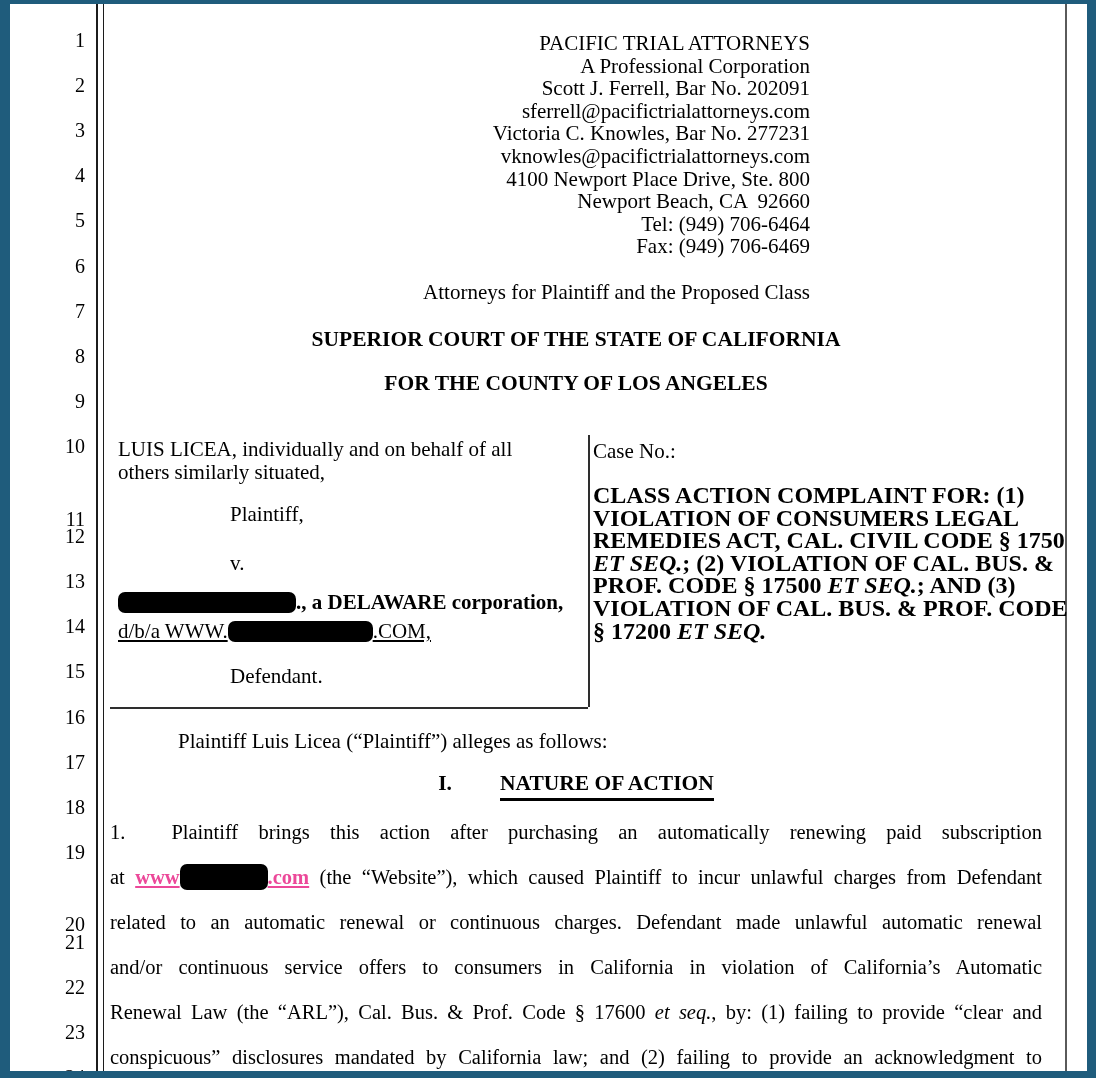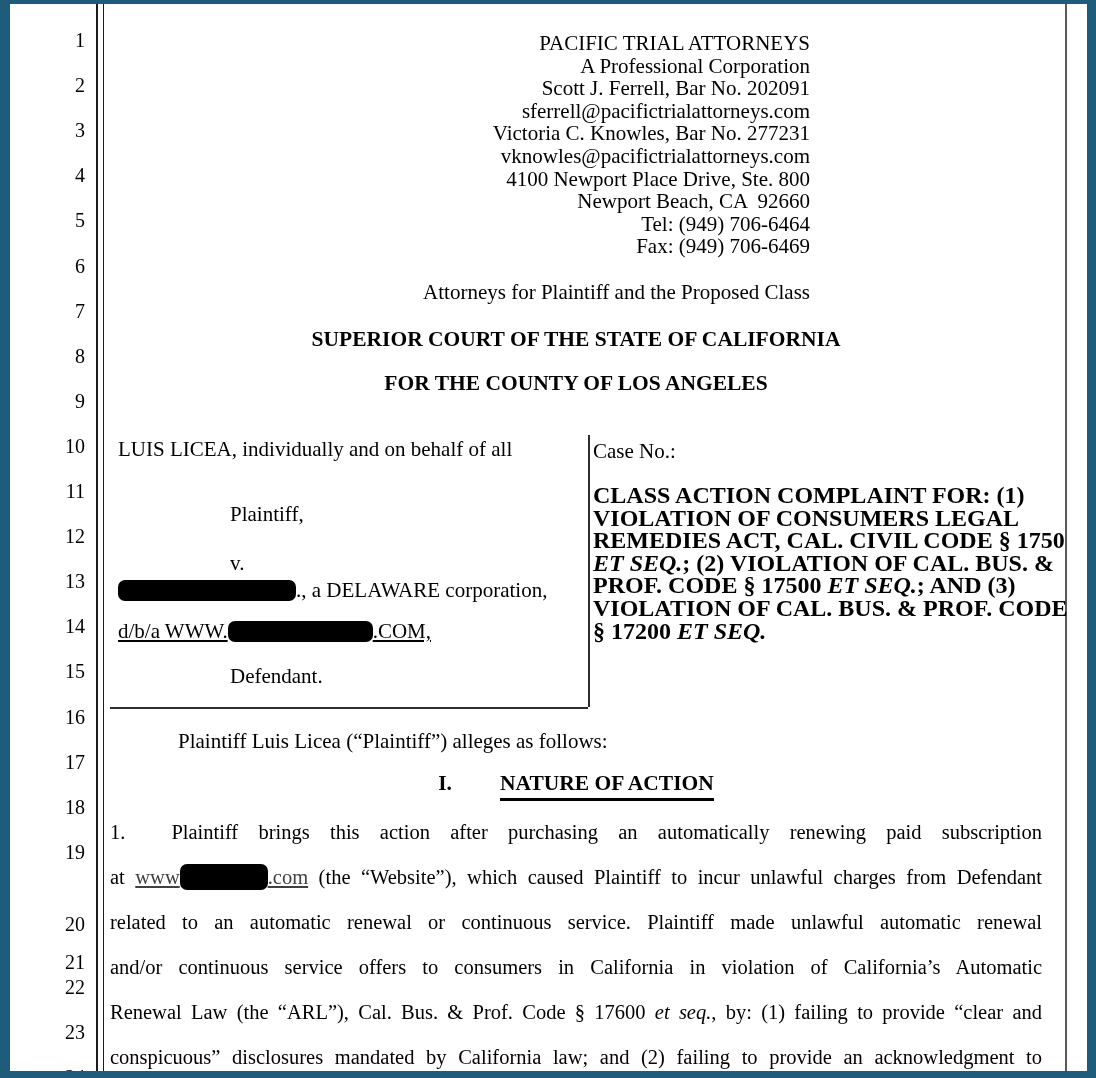--- a/index.html
+++ b/index.html
@@ -19,21 +19,21 @@
   .vrule-a { left:96px; top:4px; height:1067px; }
   .vrule-b { left:102.5px; top:4px; height:1067px; }
   .vrule-right { left:1065px; top:4px; height:1067px; background:#5a5a5a; width:2px; }
 
   .num { position:absolute; left:10px; width:75px; text-align:right; font-size:20px;
          height:22px; line-height:22px; color:#000; }
 
   .abs { position:absolute; }
   .tline { height:22.6px; line-height:22.6px; font-size:21px; white-space:pre; }
   .it { font-style:italic; }
-  .link { color:#404040; text-decoration:underline; }
+  .link { color:#ec4899; text-decoration:underline;font-weight:bold; }
 
   .attorney-block { left:110px; top:32px; width:700px;text-align:right; }
   .court-line { left:110px; width:932px; font-weight:bold; font-size:21.5px; text-align:center; }
 
   .cap-left { left:118px; top:438px; width:462px; font-size:21px; }
   .cap-left .tline { white-space:normal; }
   .cap-sub { position:absolute; left:112px; font-size:21px; white-space:pre; }
   .cap-line { position:absolute; left:0; font-size:21px; white-space:pre; }
 
   .divider-v { left:588px; top:435px; height:272px; width:1.6px; background:#2e2e2e; position:absolute; }
@@ -69,31 +69,31 @@
       <div class="num" style="top: 29px;">1</div>
       <div class="num" style="top: 74.1px;">2</div>
       <div class="num" style="top: 119.2px;">3</div>
       <div class="num" style="top: 164.3px;">4</div>
       <div class="num" style="top: 209.4px;">5</div>
       <div class="num" style="top: 254.5px;">6</div>
       <div class="num" style="top: 299.6px;">7</div>
       <div class="num" style="top: 344.7px;">8</div>
       <div class="num" style="top: 389.8px;">9</div>
       <div class="num" style="top: 434.9px;">10</div>
-      <div class="num" style="top: 480px; padding-left: 25px;">11</div>
+      <div class="num" style="top: 508px; padding-left: 25px;">11</div>
       <div class="num" style="top: 525.1px;">12</div>
       <div class="num" style="top: 570.2px;">13</div>
       <div class="num" style="top: 615.3px;">14</div>
       <div class="num" style="top: 660.4px;">15</div>
       <div class="num" style="top: 705.5px;">16</div>
       <div class="num" style="top: 750.6px;">17</div>
       <div class="num" style="top: 795.7px;">18</div>
       <div class="num" style="top: 840.8px;">19</div>
       <div class="num" style="top: 885.9px; margin-top: 27px;">20</div>
-      <div class="num" style="top: 931px; margin-top: 20px;">21</div>
+      <div class="num" style="top: 931px;">21</div>
       <div class="num" style="top: 976.1px;">22</div>
       <div class="num" style="top: 1021.2px;">23</div>
       <div class="num" style="top: 1066.3px;">24</div>
     </div>
 
   <div class="abs attorney-block">
       <div class="tline">PACIFIC TRIAL ATTORNEYS</div>
       <div class="tline">A Professional Corporation</div>
       <div class="tline">Scott J. Ferrell, Bar No. 202091</div>
       <div class="tline">sferrell@pacifictrialattorneys.com</div>
@@ -108,23 +108,24 @@
     </div>
 
   <div class="abs court-line" style="top:327px;">SUPERIOR COURT OF THE STATE OF CALIFORNIA</div>
   <div class="abs court-line" style="top:371px;">FOR THE COUNTY OF LOS ANGELES</div>
 
   <div class="divider-v"></div>
   <div class="cap-bottom"></div>
 
   <div class="abs cap-left">
     <div class="tline">LUIS LICEA, individually and on behalf of all</div>
+    <div class="tline">others similarly situated,</div>
     <div class="cap-sub" style="top:64px;">Plaintiff,</div>
     <div class="cap-sub" style="top:113px;">v.</div>
-    <div class="cap-line" style="top:140px;"><span class="redact" style="width: 178px; height: 21px;"></span><span>., a DELAWARE corporation,</span></div>
+    <div class="cap-line" style="top:152px;font-weight:bold;"><span class="redact" style="width: 178px; height: 21px;"></span><span>., a DELAWARE corporation,</span></div>
     <div class="cap-line" style="top:181px;text-decoration:underline;"><span>d/b/a WWW.</span><span class="redact" style="width: 145px; height: 21px;"></span><span>.COM,</span></div>
     <div class="cap-sub" style="top:226px;">Defendant.</div>
   </div>
 
   <div class="abs case-col">
     <div class="case-no">Case No.:</div>
     <div class="case-title">
         <div class="ct-line"><span>CLASS ACTION COMPLAINT FOR: (1)</span></div>
         <div class="ct-line"><span>VIOLATION OF CONSUMERS LEGAL</span></div>
         <div class="ct-line"><span>REMEDIES ACT, CAL. CIVIL CODE § 1750</span></div>
@@ -137,21 +138,21 @@
 
   <div class="abs intro">Plaintiff Luis Licea (“Plaintiff”) alleges as follows:</div>
 
   <div class="abs heading">
     <span>I.</span><span class="hgap"></span><span class="underlined">NATURE OF ACTION</span>
   </div>
 
   <div id="para1">
       <div class="pline" style="top: 818px;"><span>1.</span><span class="gap" style="width: 46px;"></span><span>Plaintiff brings this action after purchasing an automatically renewing paid subscription</span></div>
       <div class="pline" style="top: 863px;"><span>at </span><span class="link">www</span><span class="redact" style="width: 88px; height: 26px; vertical-align: -6px;"></span><span class="link">.com</span><span> (the “Website”), which caused Plaintiff to incur unlawful charges from Defendant</span></div>
-      <div class="pline" style="top: 908px;"><span>related to an automatic renewal or continuous service.  Plaintiff made unlawful automatic renewal</span></div>
+      <div class="pline" style="top: 908px;"><span>related to an automatic renewal or continuous charges.  Defendant made unlawful automatic renewal</span></div>
       <div class="pline" style="top: 953px;"><span>and/or continuous service offers to consumers in California in violation of California’s Automatic</span></div>
       <div class="pline" style="top: 998px;"><span>Renewal Law (the “ARL”), Cal. Bus. &amp; Prof. Code § 17600 </span><span class="it">et seq.</span><span>, by: (1) failing to provide “clear and</span></div>
       <div class="pline" style="top: 1043px;"><span>conspicuous” disclosures mandated by California law; and (2) failing to provide an acknowledgment to</span></div>
     </div>
 
   <div class="band band-top"></div>
   <div class="band band-left"></div>
   <div class="band band-right"></div>
   <div class="band band-bottom"></div>
 </div>

